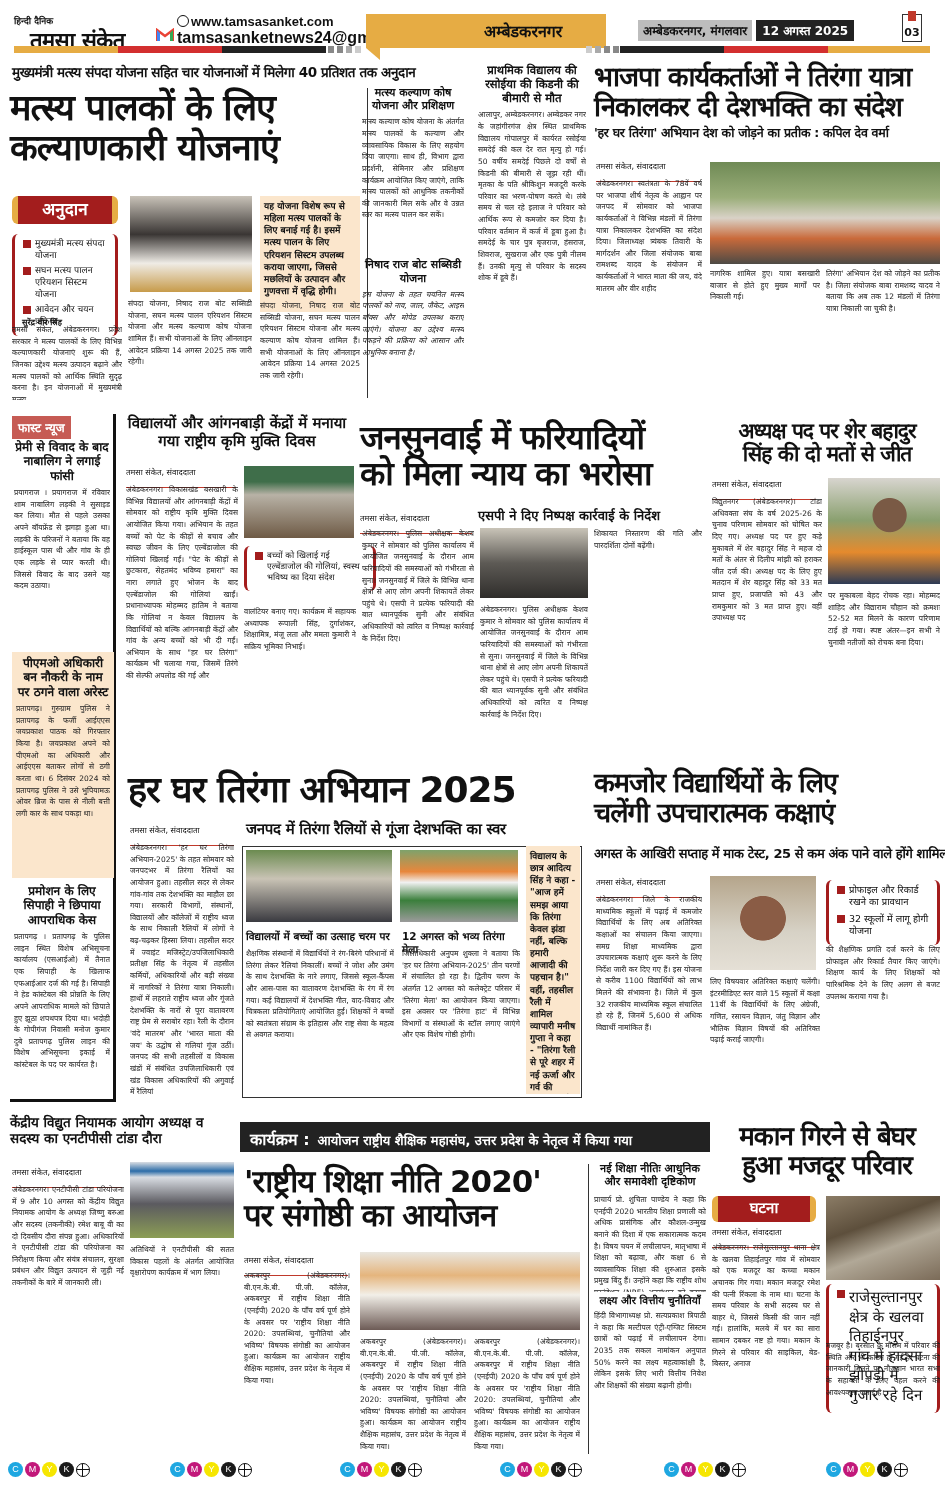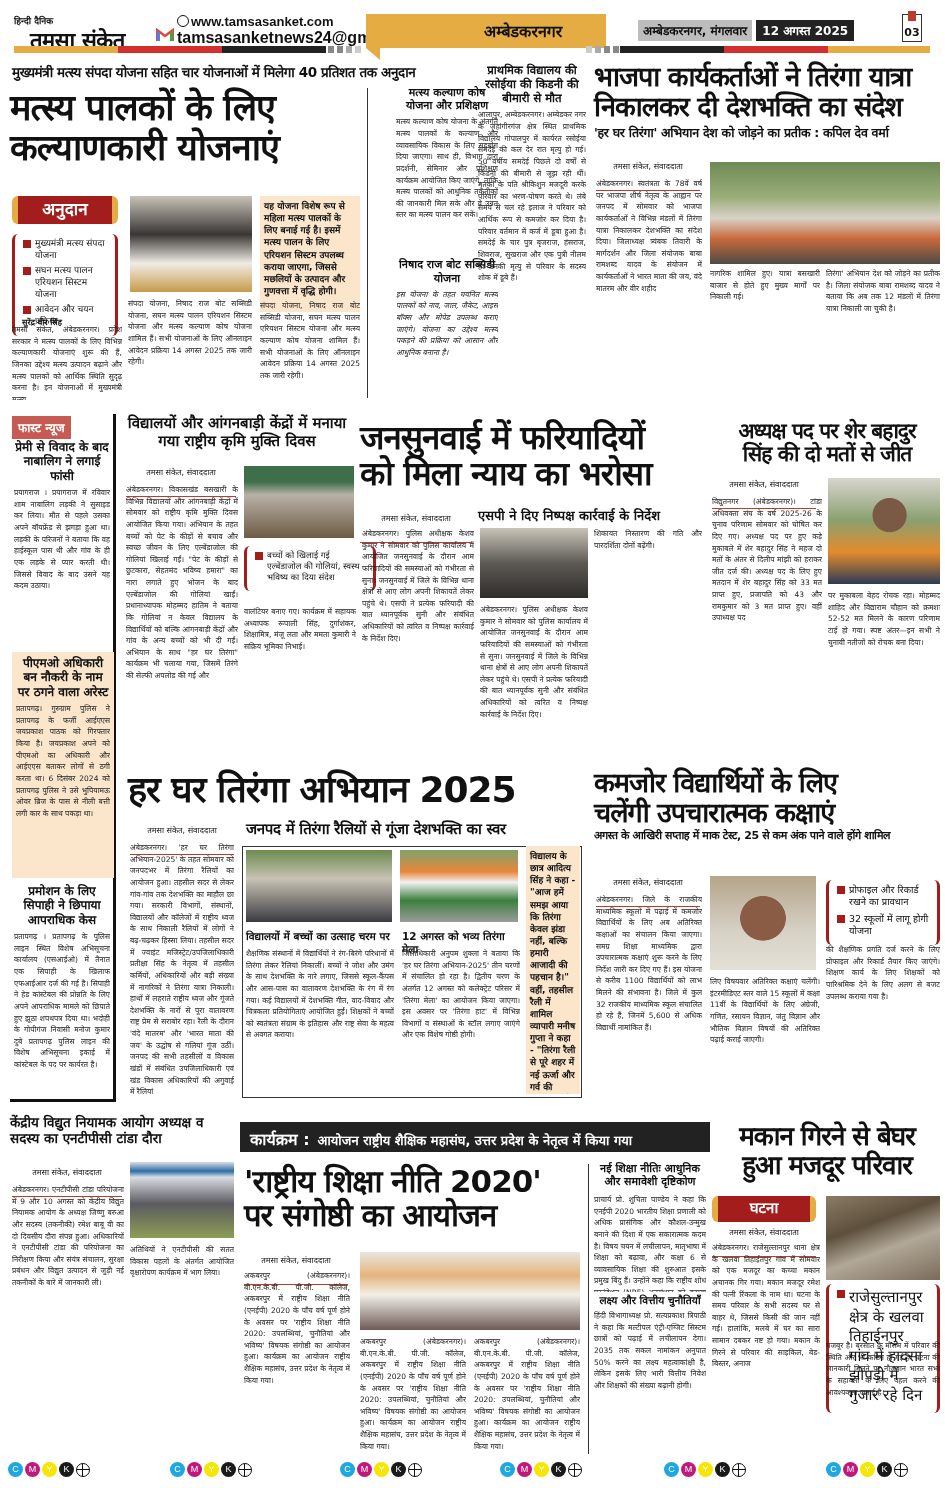--- a/index.html
+++ b/index.html
@@ -17,21 +17,21 @@
 .sqs span{display:block;width:6px;height:7px;background:#888}
 .district-tab{left:366px;top:14px;width:240px;height:34px;background:#e6ac44;font-size:16px;font-weight:bold;padding:6px 0 0 118px}
 .tab-notch{left:366px;top:48px;width:0;height:0;border-left:14px solid transparent;border-top:12px solid #e6ac44}
 .dateline{left:638px;top:20px;font-size:12px;font-weight:bold;display:flex}
 .dateline .place{background:#bdbdbd;padding:2px 5px}
 .dateline .date{background:#222;color:#fff;padding:2px 6px;margin-left:4px}
 .pageno{left:902px;top:14px;width:20px;height:28px;border:1.5px solid #333;font-size:11px;font-weight:bold;text-align:center;padding-top:11px}
 .pageno:before{content:"";position:absolute;left:5px;top:-4px;width:8px;height:10px;background:#c0392b}
 .h-xxl{font-weight:900;font-family:"DejaVu Sans",sans-serif;letter-spacing:-1px;line-height:1.1}
 .h-bold{font-weight:bold;line-height:1.2}
-.byline{font-size:8px;border-bottom:1.5px solid #c0392b;padding-bottom:19px;text-align:center}
+.byline{font-size:8px;border-bottom:1.5px solid #c0392b;padding-bottom:10px;}
 .body-text{font-size:7.5px;line-height:1.55;color:#222;text-align:justify;overflow:hidden}
 .photo{background:#8a8a7a;overflow:hidden}
 .redtag{background:#a31d1d;color:#fff;font-weight:bold;text-align:center;border-left:6px solid #e6ac44;border-right:6px solid #e6ac44;border-radius:6px}
 .bulletbox{border-left:3px solid #a31d1d;border-right:3px solid #a31d1d;border-radius:6px;padding:4px 8px;font-size:9px;line-height:1.3}
 .bulletbox div{margin-bottom:4px;padding-left:12px;position:relative}
 .bulletbox div:before{content:"";position:absolute;left:0;top:2px;width:8px;height:8px;background:#a31d1d}
 .quote-box{background:#fbe6cc;font-size:10px;font-weight:bold;line-height:1.35;padding:4px}
 .fast-tag{background:#c65b54;color:#fff;font-weight:bold;font-size:12px;padding:3px 6px}
 .side-panel{border-right:3px solid #111;border-bottom:3px solid #111}
 .cmyk{top:1462px;display:flex;gap:2px;align-items:center}
@@ -96,21 +96,21 @@
   <div>आवेदन और चयन प्रक्रिया</div>
 </div>
 <div class="abs" style="left:22px;top:316px;font-size:8px;font-weight:bold">सुरेंद्र वीर सिंह</div>
 <div class="abs photo" style="left:130px;top:196px;width:122px;height:96px;background:linear-gradient(180deg,#c8c2b8 0%,#3a3634 40%,#efece6 70%,#c79b4a 100%)"></div>
 <div class="abs quote-box" style="left:260px;top:196px;width:100px;height:116px;font-size:9px">यह योजना विशेष रूप से महिला मत्स्य पालकों के लिए बनाई गई है। इसमें मत्स्य पालन के लिए एरियशन सिस्टम उपलब्ध कराया जाएगा, जिससे मछलियों के उत्पादन और गुणवत्ता में वृद्धि होगी।</div>
 <div class="abs body-text" style="left:12px;top:324px;width:110px;height:76px">तमसा संकेत, अंबेडकरनगर। प्रदेश सरकार ने मत्स्य पालकों के लिए विभिन्न कल्याणकारी योजनाएं शुरू की हैं, जिनका उद्देश्य मत्स्य उत्पादन बढ़ाने और मत्स्य पालकों को आर्थिक स्थिति सुदृढ़ करना है। इन योजनाओं में मुख्यमंत्री मत्स्य</div>
 <div class="abs body-text" style="left:128px;top:298px;width:124px;height:102px">संपदा योजना, निषाद राज बोट सब्सिडी योजना, सघन मत्स्य पालन एरियशन सिस्टम योजना और मत्स्य कल्याण कोष योजना शामिल हैं। सभी योजनाओं के लिए ऑनलाइन आवेदन प्रक्रिया 14 अगस्त 2025 तक जारी रहेगी।</div>
 <div class="abs body-text" style="left:260px;top:300px;width:100px;height:100px">संपदा योजना, निषाद राज बोट सब्सिडी योजना, सघन मत्स्य पालन एरियशन सिस्टम योजना और मत्स्य कल्याण कोष योजना शामिल हैं। सभी योजनाओं के लिए ऑनलाइन आवेदन प्रक्रिया 14 अगस्त 2025 तक जारी रहेगी।</div>
 
 <div class="abs vline" style="left:367px;top:88px;height:310px"></div>
-<div class="abs" style="left:396px;top:86px;width:102px">
+<div class="abs" style="left:362px;top:86px;width:102px">
   <div class="h-bold" style="font-size:11px;text-align:center">मत्स्य कल्याण कोष योजना और प्रशिक्षण</div>
   <div class="body-text" style="margin-top:4px;height:134px">मत्स्य कल्याण कोष योजना के अंतर्गत मत्स्य पालकों के कल्याण और व्यावसायिक विकास के लिए सहयोग दिया जाएगा। साथ ही, विभाग द्वारा प्रदर्शनी, सेमिनार और प्रशिक्षण कार्यक्रम आयोजित किए जाएंगे, ताकि मत्स्य पालकों को आधुनिक तकनीकों की जानकारी मिल सके और वे उन्नत स्तर का मत्स्य पालन कर सकें।</div>
   <div class="h-bold" style="font-size:11px;text-align:center;margin-top:8px">निषाद राज बोट सब्सिडी योजना</div>
   <div class="body-text" style="margin-top:4px;height:70px;font-style:italic">इस योजना के तहत चयनित मत्स्य पालकों को नाव, जाल, जैकेट, आइस बॉक्स और मोपेड उपलब्ध कराए जाएंगे। योजना का उद्देश्य मत्स्य पकड़ने की प्रक्रिया को आसान और आधुनिक बनाना है।</div>
 </div>
 
 <div class="abs" style="left:478px;top:64px;width:108px">
   <div class="h-bold" style="font-size:11.5px;text-align:center">प्राथमिक विद्यालय की रसोईया की किडनी की बीमारी से मौत</div>
   <div class="body-text" style="margin-top:4px;height:290px">आलापुर, अम्बेडकरनगर। अम्बेडकर नगर के जहांगीरगंज क्षेत्र स्थित प्राथमिक विद्यालय गोपालपुर में कार्यरत रसोईया समदेई की कल देर रात मृत्यु हो गई। 50 वर्षीय समदेई पिछले दो वर्षों से किडनी की बीमारी से जूझ रही थीं। मृतका के पति श्रीकिशुन मजदूरी करके परिवार का भरण-पोषण करते थे। लंबे समय से चल रहे इलाज ने परिवार को आर्थिक रूप से कमजोर कर दिया है। परिवार वर्तमान में कर्ज में डूबा हुआ है। समदेई के चार पुत्र बृजराज, हंसराज, शिवराज, सुखराज और एक पुत्री नीलम हैं। उनकी मृत्यु से परिवार के सदस्य शोक में डूबे हैं।</div>
 </div>
@@ -179,21 +179,21 @@
 <div class="abs photo" style="left:400px;top:850px;width:118px;height:72px;background:linear-gradient(180deg,#7ea26b 0%,#e8873c 30%,#f1f1f1 45%,#3b7f3c 70%,#9b9b9b 100%)"></div>
 <div class="abs h-bold" style="left:246px;top:930px;width:148px;font-size:10.5px">विद्यालयों में बच्चों का उत्साह चरम पर</div>
 <div class="abs body-text" style="left:246px;top:948px;width:148px;height:146px">शैक्षणिक संस्थानों में विद्यार्थियों ने रंग-बिरंगे परिधानों में तिरंगा लेकर रैलियां निकालीं। बच्चों ने जोश और उमंग के साथ देशभक्ति के नारे लगाए, जिससे स्कूल-कैंपस और आस-पास का वातावरण देशभक्ति के रंग में रंग गया। कई विद्यालयों में देशभक्ति गीत, वाद-विवाद और चित्रकला प्रतियोगिताएं आयोजित हुईं। शिक्षकों ने बच्चों को स्वतंत्रता संग्राम के इतिहास और राष्ट्र सेवा के महत्व से अवगत कराया।</div>
 <div class="abs h-bold" style="left:402px;top:930px;width:118px;font-size:10.5px">12 अगस्त को भव्य तिरंगा मेला</div>
 <div class="abs body-text" style="left:402px;top:948px;width:118px;height:146px">जिलाधिकारी अनुपम शुक्ला ने बताया कि 'हर घर तिरंगा अभियान-2025' तीन चरणों में संचालित हो रहा है। द्वितीय चरण के अंतर्गत 12 अगस्त को कलेक्ट्रेट परिसर में 'तिरंगा मेला' का आयोजन किया जाएगा। इस अवसर पर 'तिरंगा हाट' में विभिन्न विभागों व संस्थाओं के स्टॉल लगाए जाएंगे और एक विशेष गोष्ठी होगी।</div>
 <div class="abs quote-box" style="left:526px;top:846px;width:54px;height:248px;font-size:9px;overflow:hidden">विद्यालय के छात्र आदित्य सिंह ने कहा - "आज हमें समझ आया कि तिरंगा केवल झंडा नहीं, बल्कि हमारी आजादी की पहचान है।" वहीं, तहसील रैली में शामिल व्यापारी मनीष गुप्ता ने कहा - "तिरंगा रैली से पूरे शहर में नई ऊर्जा और गर्व की भावना जागी है।"</div>
 
 <div class="abs" style="left:594px;top:768px;width:348px">
   <div class="h-xxl" style="font-size:27px">कमजोर विद्यार्थियों के लिए</div>
   <div class="h-xxl" style="font-size:27px">चलेंगी उपचारात्मक कक्षाएं</div>
-  <div class="h-bold" style="font-size:11px;margin-top:2px;white-space:nowrap;letter-spacing:-0.4px">अगस्त के आखिरी सप्ताह में माक टेस्ट, 25 से कम अंक पाने वाले होंगे शामिल</div>
+  <div class="h-bold" style="font-size:13px;margin-top:19px;white-space:nowrap;letter-spacing:-0.4px">अगस्त के आखिरी सप्ताह में माक टेस्ट, 25 से कम अंक पाने वाले होंगे शामिल</div>
 </div>
 <div class="abs byline" style="left:596px;top:876px;width:104px">तमसा संकेत, संवाददाता</div>
 <div class="abs body-text" style="left:596px;top:894px;width:106px;height:206px">अंबेडकरनगर। जिले के राजकीय माध्यमिक स्कूलों में पढ़ाई में कमजोर विद्यार्थियों के लिए अब अतिरिक्त कक्षाओं का संचालन किया जाएगा। समग्र शिक्षा माध्यमिक द्वारा उपचारात्मक कक्षाएं शुरू करने के लिए निर्देश जारी कर दिए गए हैं। इस योजना से करीब 1100 विद्यार्थियों को लाभ मिलने की संभावना है। जिले में कुल 32 राजकीय माध्यमिक स्कूल संचालित हो रहे हैं, जिनमें 5,600 से अधिक विद्यार्थी नामांकित हैं।</div>
 <div class="abs photo" style="left:710px;top:876px;width:106px;height:94px;background:radial-gradient(ellipse at 50% 45%,#8a5c45 0 30%,transparent 31%),linear-gradient(180deg,#b5a58b 0%,#d7d2c6 60%,#e5e0d6 100%)"></div>
 <div class="abs bulletbox" style="left:826px;top:880px;width:114px;font-size:9.5px">
   <div>प्रोफाइल और रिकार्ड रखने का प्रावधान</div>
   <div>32 स्कूलों में लागू होगी योजना</div>
 </div>
 <div class="abs body-text" style="left:710px;top:976px;width:110px;height:124px">लिए विषयवार अतिरिक्त कक्षाएं चलेंगी। इंटरमीडिएट स्तर वाले 15 स्कूलों में कक्षा 11वीं के विद्यार्थियों के लिए अंग्रेजी, गणित, रसायन विज्ञान, जंतु विज्ञान और भौतिक विज्ञान विषयों की अतिरिक्त पढ़ाई कराई जाएगी।</div>
 <div class="abs body-text" style="left:826px;top:944px;width:114px;height:156px">की शैक्षणिक प्रगति दर्ज करने के लिए प्रोफाइल और रिकार्ड तैयार किए जाएंगे। शिक्षण कार्य के लिए शिक्षकों को पारिश्रमिक देने के लिए अलग से बजट उपलब्ध कराया गया है।</div>

